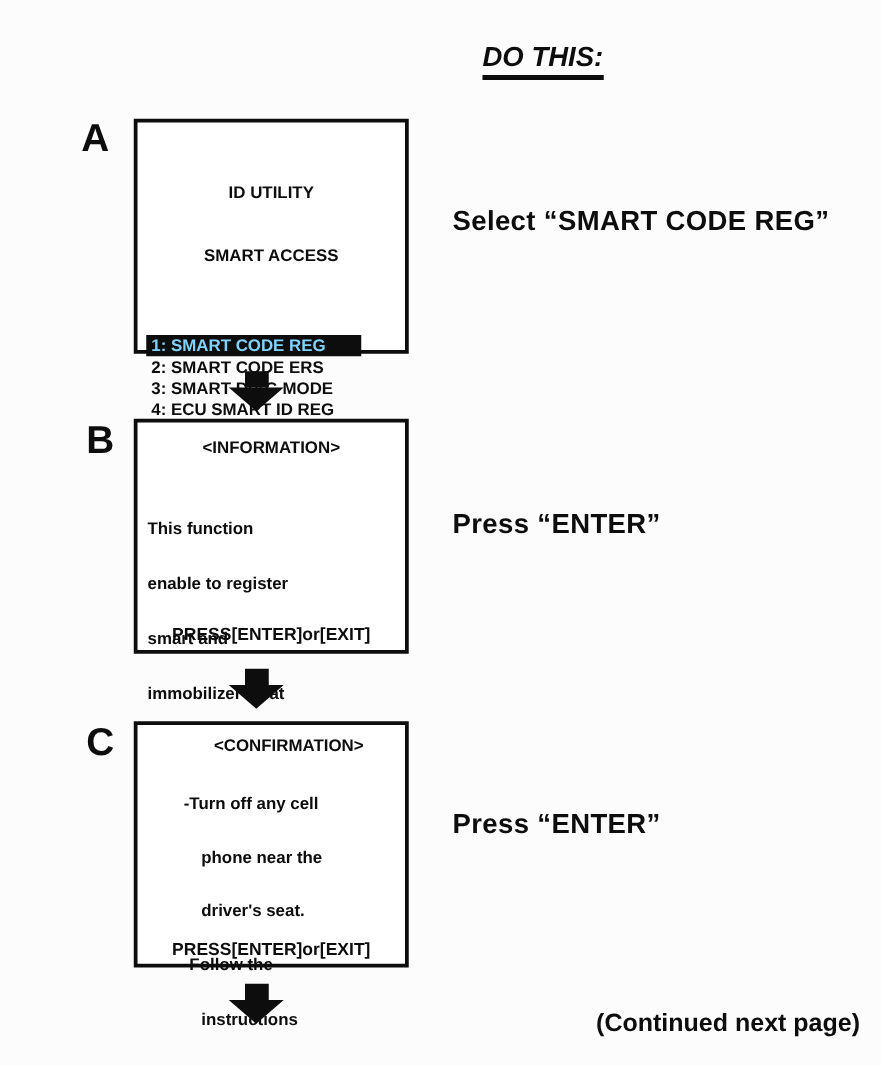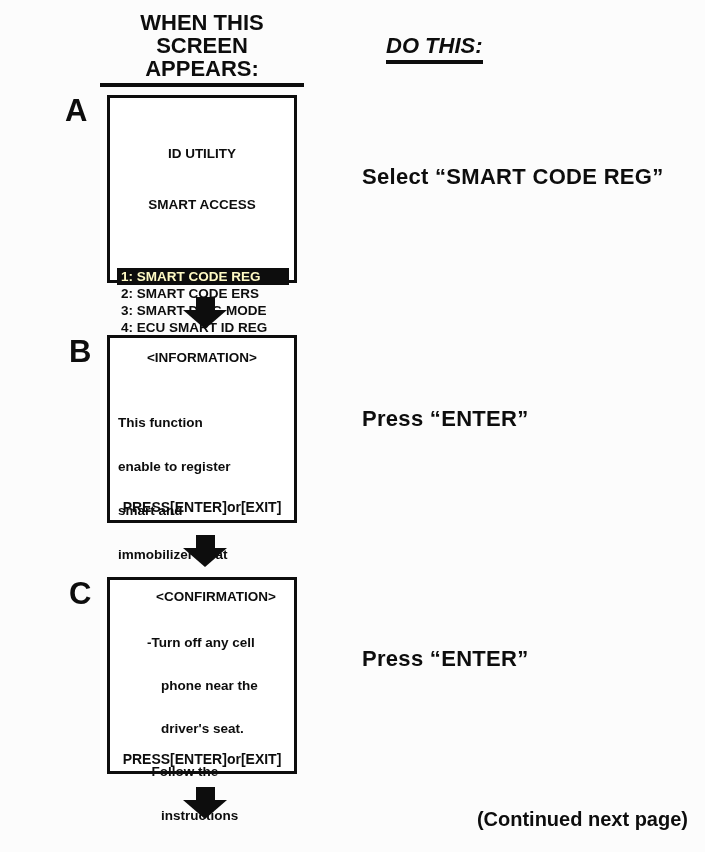--- a/index.html
+++ b/index.html
@@ -17,33 +17,33 @@
   .col-header.left{left:100px;top:11px;width:204px;text-align:center;
     border-bottom:4px solid #0d0d0d;padding-bottom:3px;}
   .col-header.right{left:386px;top:34px;
     border-bottom:4px solid #0d0d0d;padding-bottom:3px;font-style:italic;}
   
   .step-label{position:absolute;font-size:31px;line-height:31px;}
   .step-label.a{left:65px;top:95px;}
   .step-label.b{left:69px;top:336px;}
   .step-label.c{left:69px;top:578px;}
   
-  .screen{position:absolute;left:107px;width:190px;box-sizing:border-box;
+  .screen{position:absolute;left:107px;width:220px;box-sizing:border-box;
     border:3px solid #0d0d0d;background:#ffffff;}
   .screen.a{top:95px;height:188px;}
   .screen.b{top:335px;height:188px;}
   .screen.c{top:577px;height:197px;padding-left:28px;}
   .screen-title{text-align:center;font-size:13.5px;line-height:17px;white-space:pre;}
   .screen.a .screen-title{margin-top:13px;}
   .screen.b .screen-title{margin-top:11px;}
   .screen.c .screen-title{margin-top:8px;}
   
   .menu{margin:21px 0 0 7px;}
   .menu-row{font-size:13.5px;line-height:17px;padding-left:4px;white-space:pre;}
-  .menu-row.selected{background:#0d0d0d;color:#fef9c3;width:172px;box-sizing:border-box;}
+  .menu-row.selected{background:#0d0d0d;color:#7dd3fc;width:172px;box-sizing:border-box;}
   .menu-row.gap{margin-top:24px;}
   
   .screen-body{font-size:13.5px;white-space:pre;}
   .screen.b .screen-body{margin:21px 0 0 8px;line-height:14.6px;}
   .screen.c .screen-body{margin:2px 0 0 9px;line-height:14.4px;}
   .screen-body .line.indent{padding-left:14px;}
   .screen-footer{position:absolute;left:0;right:0;bottom:4px;text-align:center;
     font-size:14px;white-space:pre;}
   .screen.b .screen-footer{bottom:5px;}
   
@@ -60,24 +60,20 @@
   .arrow-head{width:0;height:0;border-left:22px solid transparent;
     border-right:22px solid transparent;border-top:19px solid #0d0d0d;}
   
   .continued{position:absolute;right:17px;top:808px;font-size:20px;}
 </style>
 </head>
 <body>
 
 <div class="page">
 
-  <div class="col-header left">
-    <div>WHEN THIS</div>
-    <div>SCREEN APPEARS:</div>
-  </div>
   <div class="col-header right">DO THIS:</div>
 
   <div class="step-label a">A</div>
   <div class="screen a">
     <div class="screen-title">
       <div>ID UTILITY</div>
       <div>SMART ACCESS</div>
     </div>
     <div class="menu">
       <div class="menu-row selected">1: SMART CODE REG</div>

